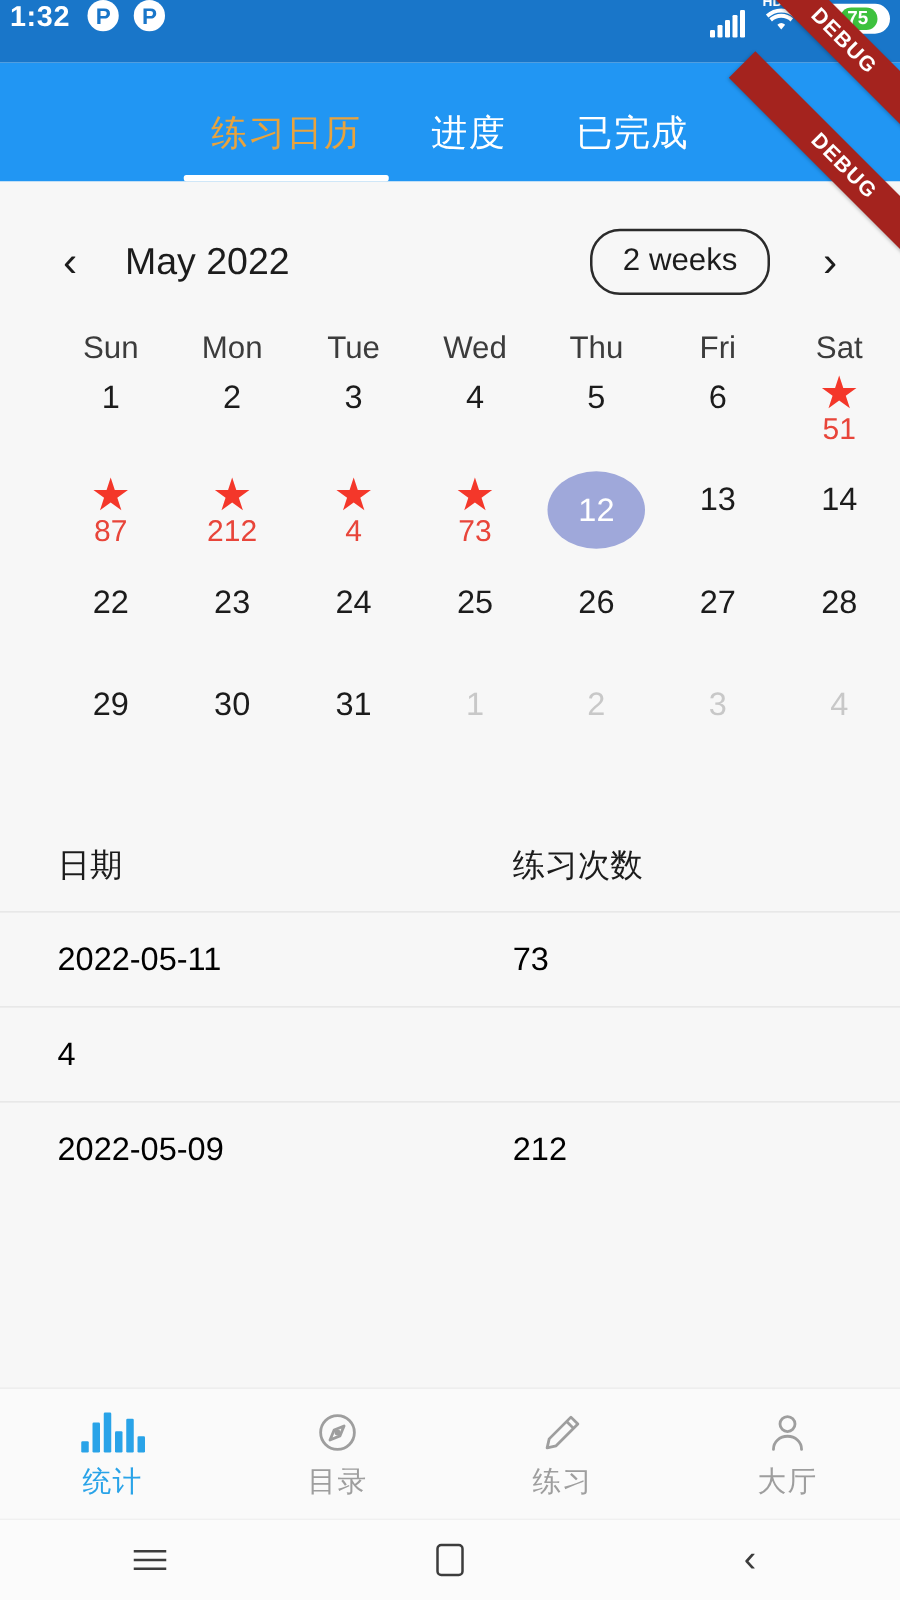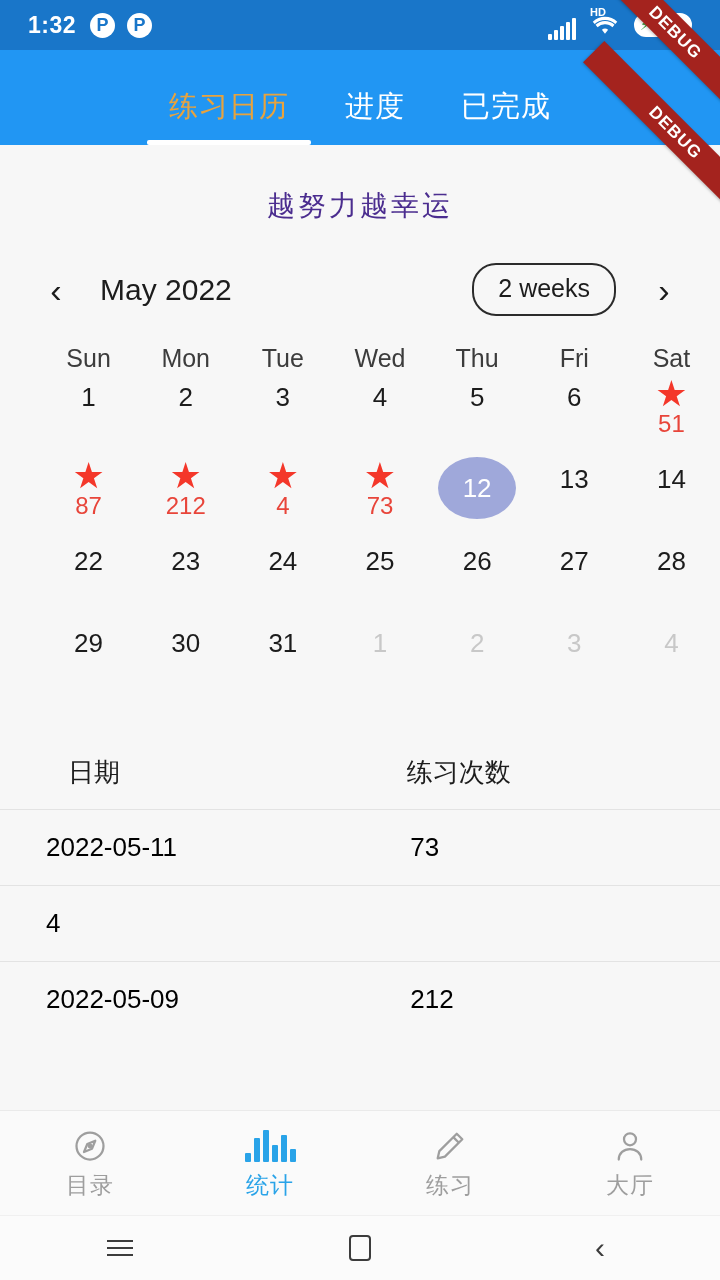--- a/index.html
+++ b/index.html
@@ -18,22 +18,22 @@
     height: 1280px;
     overflow: hidden;
     background: #f7f7f7;
   }
 
   
   .status-bar {
     height: 50px;
     background: #1976c9;
     display: flex;
-    align-items: center;
-    padding: 0 28px;
+    align-items: flex-start;
+    padding: 0 8px;
     color: #ffffff;
     position: relative;
     z-index: 5;
   }
   .status-time {
     font-size: 23px;
     font-weight: bold;
     letter-spacing: 0.5px;
     margin-right: 14px;
   }
@@ -235,21 +235,21 @@
 
   
   .table-wrap { margin-top: 34px; }
   .thead, .trow {
     display: grid;
     grid-template-columns: 58% 42%;
     align-items: center;
   }
   .thead {
     height: 74px;
-    padding: 0 68px;
+    padding: 0 46px;
     font-size: 26px;
     color: #1c1c1c;
   }
   .trow {
     height: 76px;
     padding: 0 46px;
     font-size: 26px;
     color: #000000;
     border-top: 1px solid #e3e3e3;
   }
@@ -346,21 +346,20 @@
     <div class="tab active">练习日历</div>
     <div class="tab">进度</div>
     <div class="tab">已完成</div>
   </div>
 
   <div class="debug-ribbon r1">DEBUG</div>
   <div class="debug-ribbon r2">DEBUG</div>
 
   <div class="content">
 
-    <div class="motto">越努力越幸运</div>
 
     <div class="cal-header">
       <div class="chev">‹</div>
       <div class="month-label">May 2022</div>
       <div class="cal-header-spacer"></div>
       <div class="range-pill">2 weeks</div>
       <div class="chev">›</div>
     </div>
 
     <div class="weekdays">
@@ -490,45 +489,45 @@
             <div>2022-05-09</div>
             <div>212</div>
           </div>
         </div>
     </div>
 
   </div>
 
   <div class="bottom-nav">
 
+    <div class="nav-item active">
+      <span class="nav-icon">
+        <span class="mini-bars">
+            <i></i>
+            <i></i>
+            <i></i>
+            <i></i>
+            <i></i>
+            <i></i>
+          </span>
+      </span>
+      <span class="nav-label">统计</span>
+    </div>
+
     <div class="nav-item">
       <span class="nav-icon">
         <svg width="36" height="36" viewBox="0 0 24 24" fill="none" stroke="#9e9e9e" stroke-width="1.5">
           <circle cx="12" cy="12" r="9"></circle>
           <path d="M15.5 8.5l-2.2 5.3-5.3 2.2 2.2-5.3z" stroke-linejoin="round"></path>
           <circle cx="12" cy="12" r="1.6" fill="#9e9e9e" stroke="none"></circle>
         </svg>
       </span>
       <span class="nav-label">目录</span>
     </div>
 
-    <div class="nav-item active">
-      <span class="nav-icon">
-        <span class="mini-bars">
-            <i></i>
-            <i></i>
-            <i></i>
-            <i></i>
-            <i></i>
-            <i></i>
-          </span>
-      </span>
-      <span class="nav-label">统计</span>
-    </div>
-
     <div class="nav-item">
       <span class="nav-icon">
         <svg width="36" height="36" viewBox="0 0 24 24" fill="none" stroke="#9e9e9e" stroke-width="1.5">
           <path d="M16.5 3.8l3.7 3.7L8.6 19.1l-4.8 1.1 1.1-4.8z" stroke-linejoin="round"></path>
           <path d="M14.2 6.1l3.7 3.7"></path>
         </svg>
       </span>
       <span class="nav-label">练习</span>
     </div>
 

